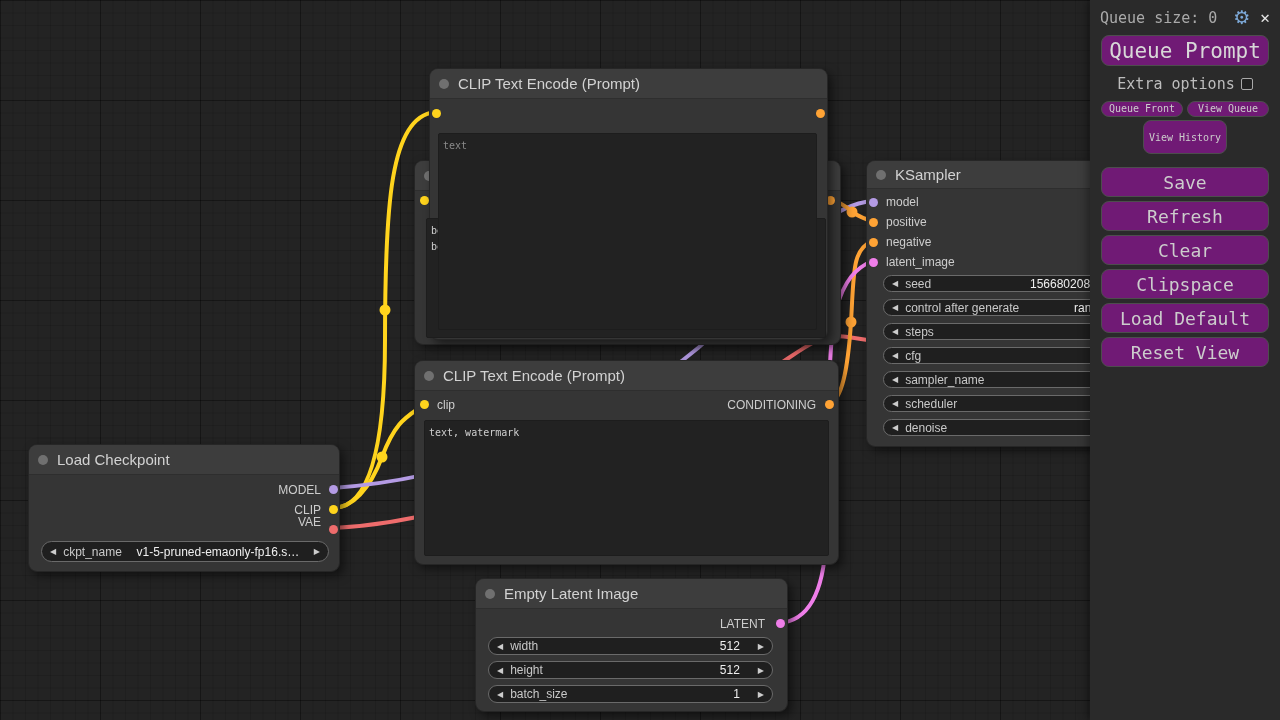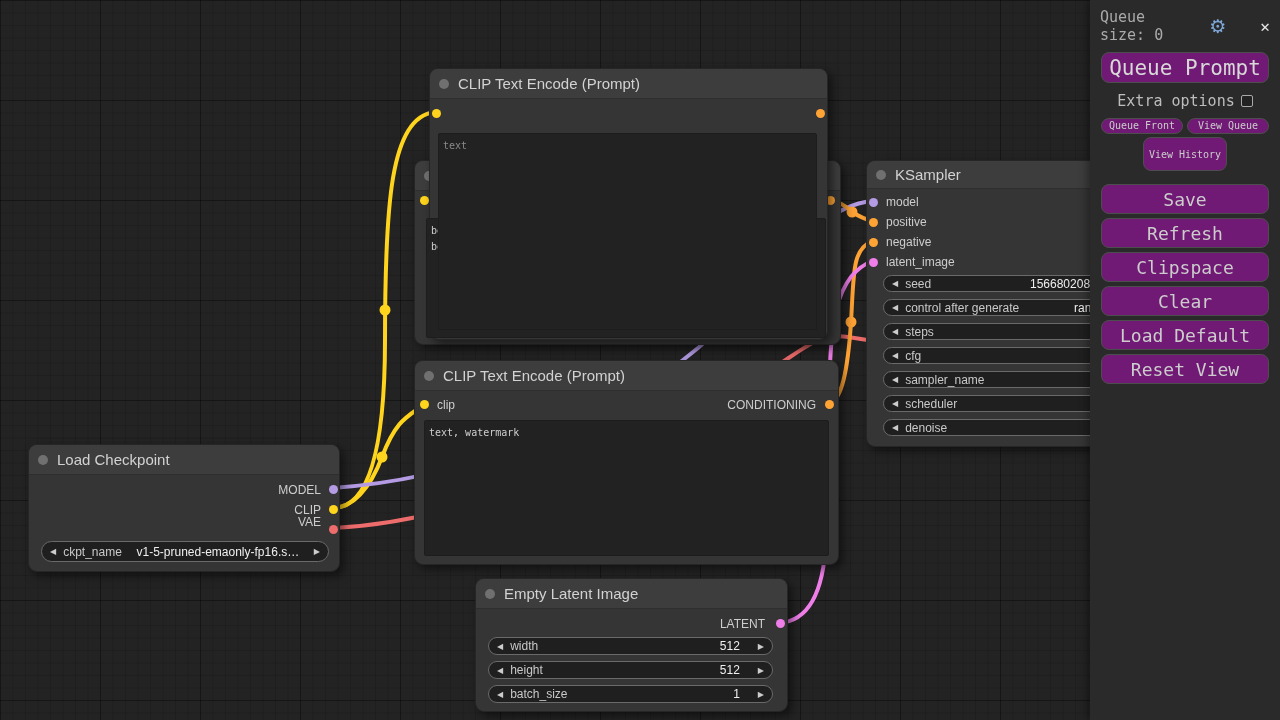--- a/index.html
+++ b/index.html
@@ -55,21 +55,21 @@
   .pill .wvalue{ color:#efefef; white-space:nowrap; }
   .pill .spacer{ flex:1; }
   .pill .wvalue.abs{ position:absolute; top:50%; transform:translateY(-50%); }
 
   
   .sidebar{
     position:absolute; left:1090px; top:0; width:190px; height:720px; z-index:20;
     background:#2a2a2a; font-family:"DejaVu Sans Mono", monospace; color:#c8c8c8;
     box-shadow:-3px 0 8px rgba(0,0,0,.35);
   }
-  .queue-row{ display:flex; align-items:center; padding:8px 10px 4px 10px;gap:24px; }
+  .queue-row{ display:flex; align-items:center; padding:8px 10px 4px 10px; }
   .queue-size{ font-size:15px; color:#aaaaaa; flex:1; }
   .gear{ font-size:19px; line-height:19px; cursor:pointer; margin-right:10px; font-family:"DejaVu Sans", sans-serif; }
   .closex{ font-size:16px; color:#e6e6e6; font-weight:bold; cursor:pointer; }
   .btn{
     display:block; background:#701a75; border:1px solid #4d4d4d; color:#cccccc;
     font-family:"DejaVu Sans Mono", monospace; border-radius:8px; cursor:pointer;
   }
   .btn-queue{ width:168px; height:31px; margin:4px auto 0 auto; font-size:21px; color:#d8d8d8; }
   .extra-row{ display:flex; align-items:center; justify-content:center; gap:6px; margin-top:9px; font-size:15px; color:#bdbdbd; }
   .checkbox{ width:12px; height:12px; border:1px solid #a9a9a9; border-radius:2px; background:#222; cursor:pointer; }
@@ -239,17 +239,17 @@
     <span>Extra options</span>
     <span class="checkbox"></span>
   </div>
   <div class="mini-row">
     <button class="btn btn-mini">Queue Front</button>
     <button class="btn btn-mini">View Queue</button>
   </div>
   <button class="btn btn-history">View History</button>
   <button class="btn btn-big first">Save</button>
   <button class="btn btn-big">Refresh</button>
+  <button class="btn btn-big">Clear</button>
   <button class="btn btn-big">Clipspace</button>
-  <button class="btn btn-big">Clear</button>
   <button class="btn btn-big">Load Default</button>
   <button class="btn btn-big">Reset View</button>
 </div>
 
 </body></html>

